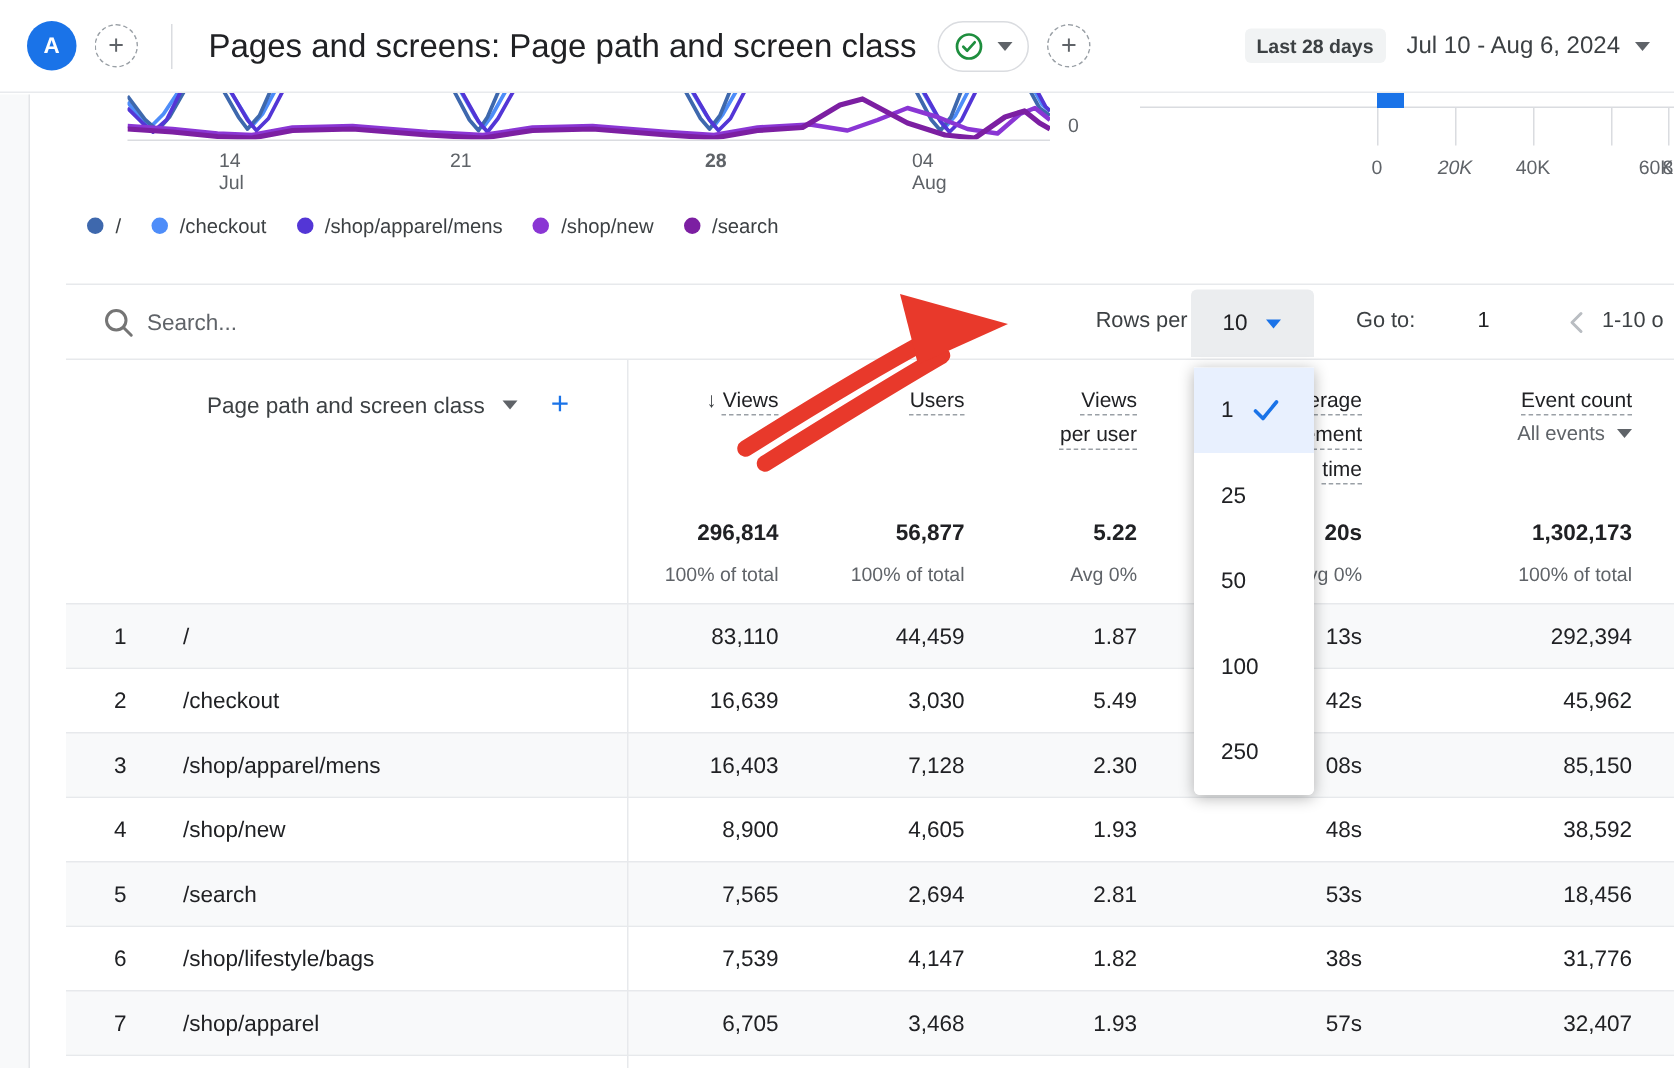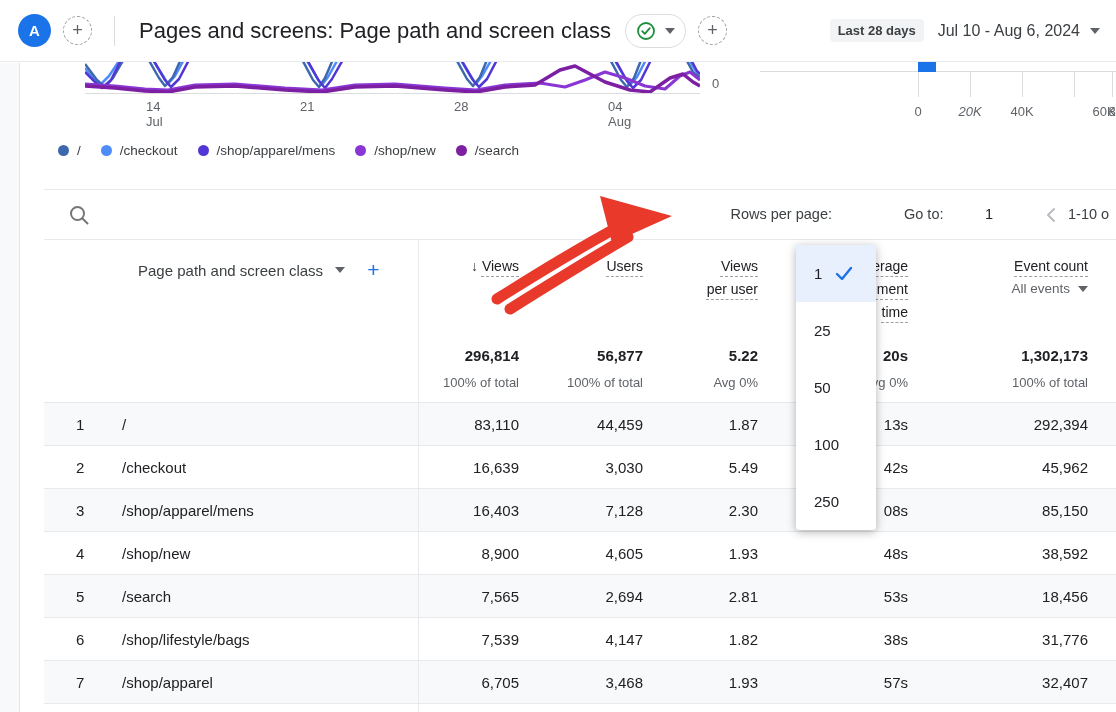--- a/index.html
+++ b/index.html
@@ -143,21 +143,21 @@
   </svg>
   <div class="xaxis-line"></div>
   <div id="xticks">
       <div class="xtick" style="left: 146px;">
         <div>14</div>
         <div>Jul</div>
       </div>
       <div class="xtick" style="left: 300px;">
         <div>21</div>
       </div>
-      <div class="xtick" style="left: 454px;">
+      <div class="xtick" style="left: 470px; font-weight: bold;">
         <div>28</div>
       </div>
       <div class="xtick" style="left: 608px;">
         <div>04</div>
         <div>Aug</div>
       </div>
     </div>
   <div class="y-zero">0</div>
 
   <div class="bar-axis-line"></div>
@@ -196,21 +196,26 @@
         <span class="legend-dot" style="background: rgb(124, 31, 162);"></span>
         <span>/search</span>
       </span>
     </div>
 
   <div class="toolbar">
     <svg class="search-icon" width="22" height="22" viewBox="0 0 22 22">
       <circle cx="9.5" cy="9.5" r="6.5" fill="none" stroke="#757575" stroke-width="2"></circle>
       <line x1="14.5" y1="14.5" x2="19.5" y2="19.5" stroke="#757575" stroke-width="2" stroke-linecap="round"></line>
     </svg>
+    <input class="search-input" type="text" placeholder="Search..." style="">
     <div class="rpp-label">Rows per page:</div>
+    <div class="rpp-button">
+      <span class="rpp-value">10</span>
+      <span class="caret blue"></span>
+    </div>
     <div class="goto-label">Go to:</div>
     <div class="goto-value">1</div>
     <svg class="chev-left" width="20" height="20" viewBox="0 0 20 20">
       <polyline points="12,4 6,10 12,16" fill="none" stroke="#b9bdc2" stroke-width="2" stroke-linecap="round" stroke-linejoin="round"></polyline>
     </svg>
     <div class="range-text">1-10 o</div>
   </div>
 
   <div class="thead">
     <div class="dim-header">

